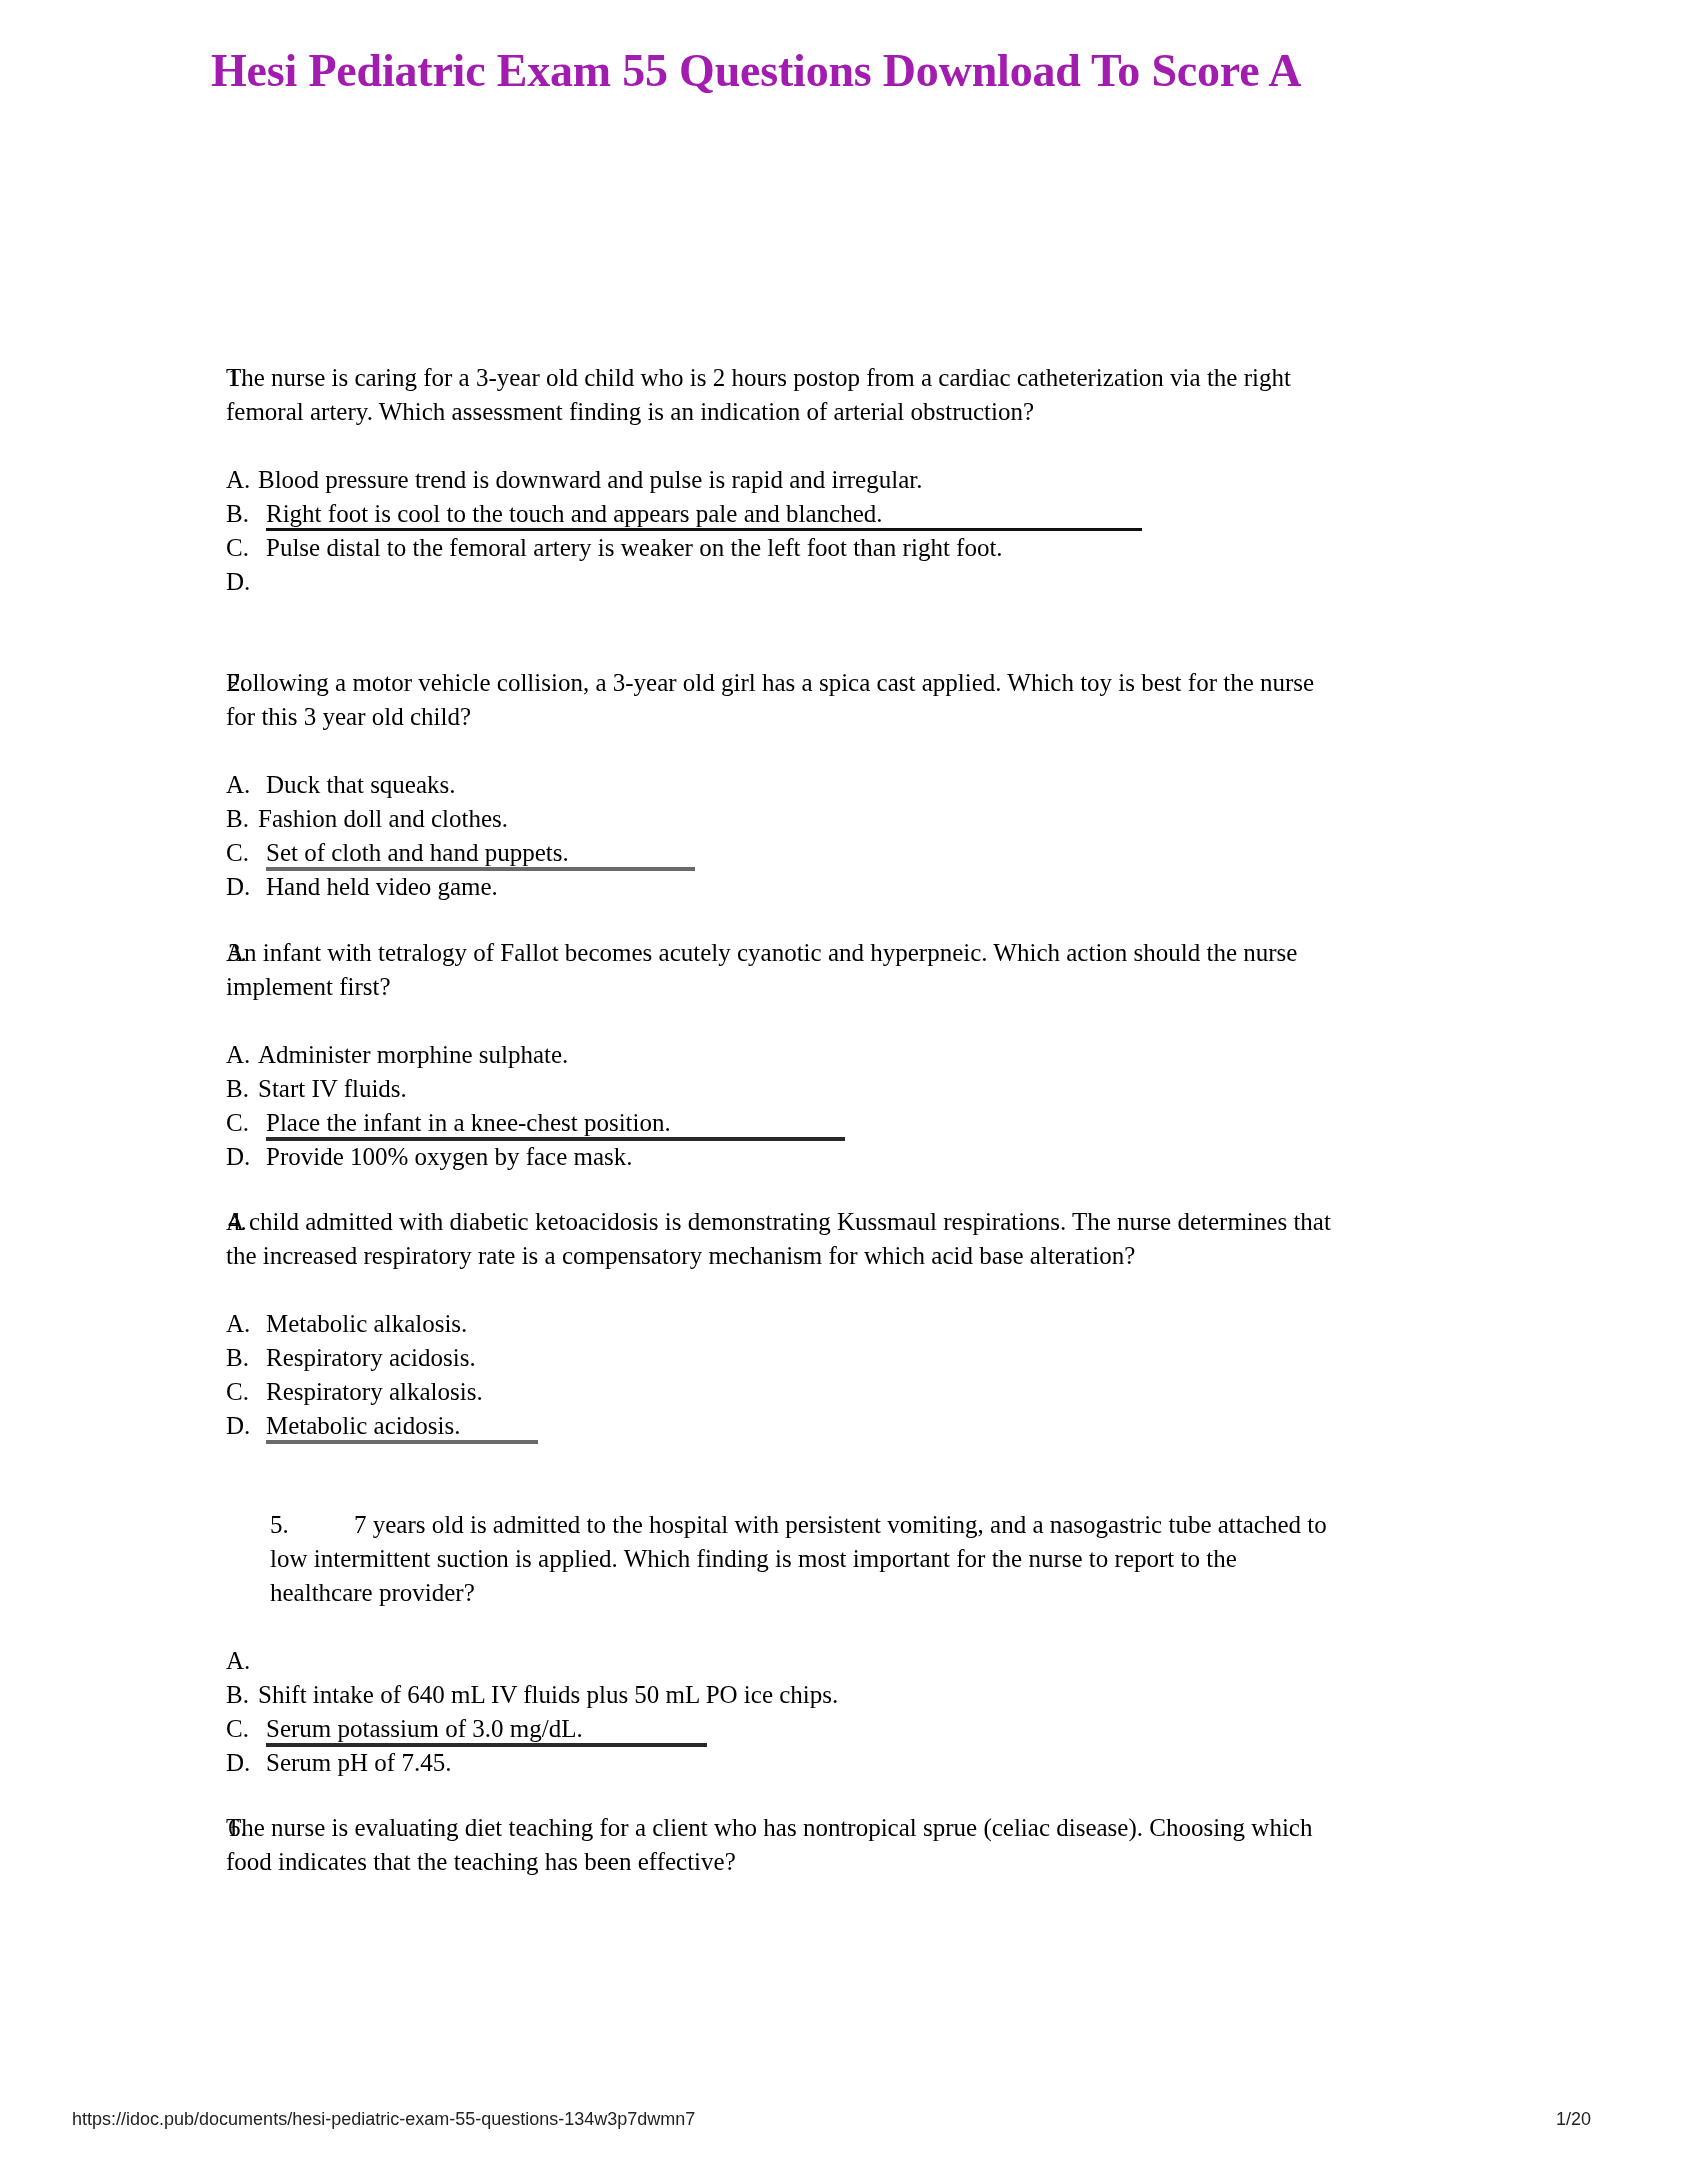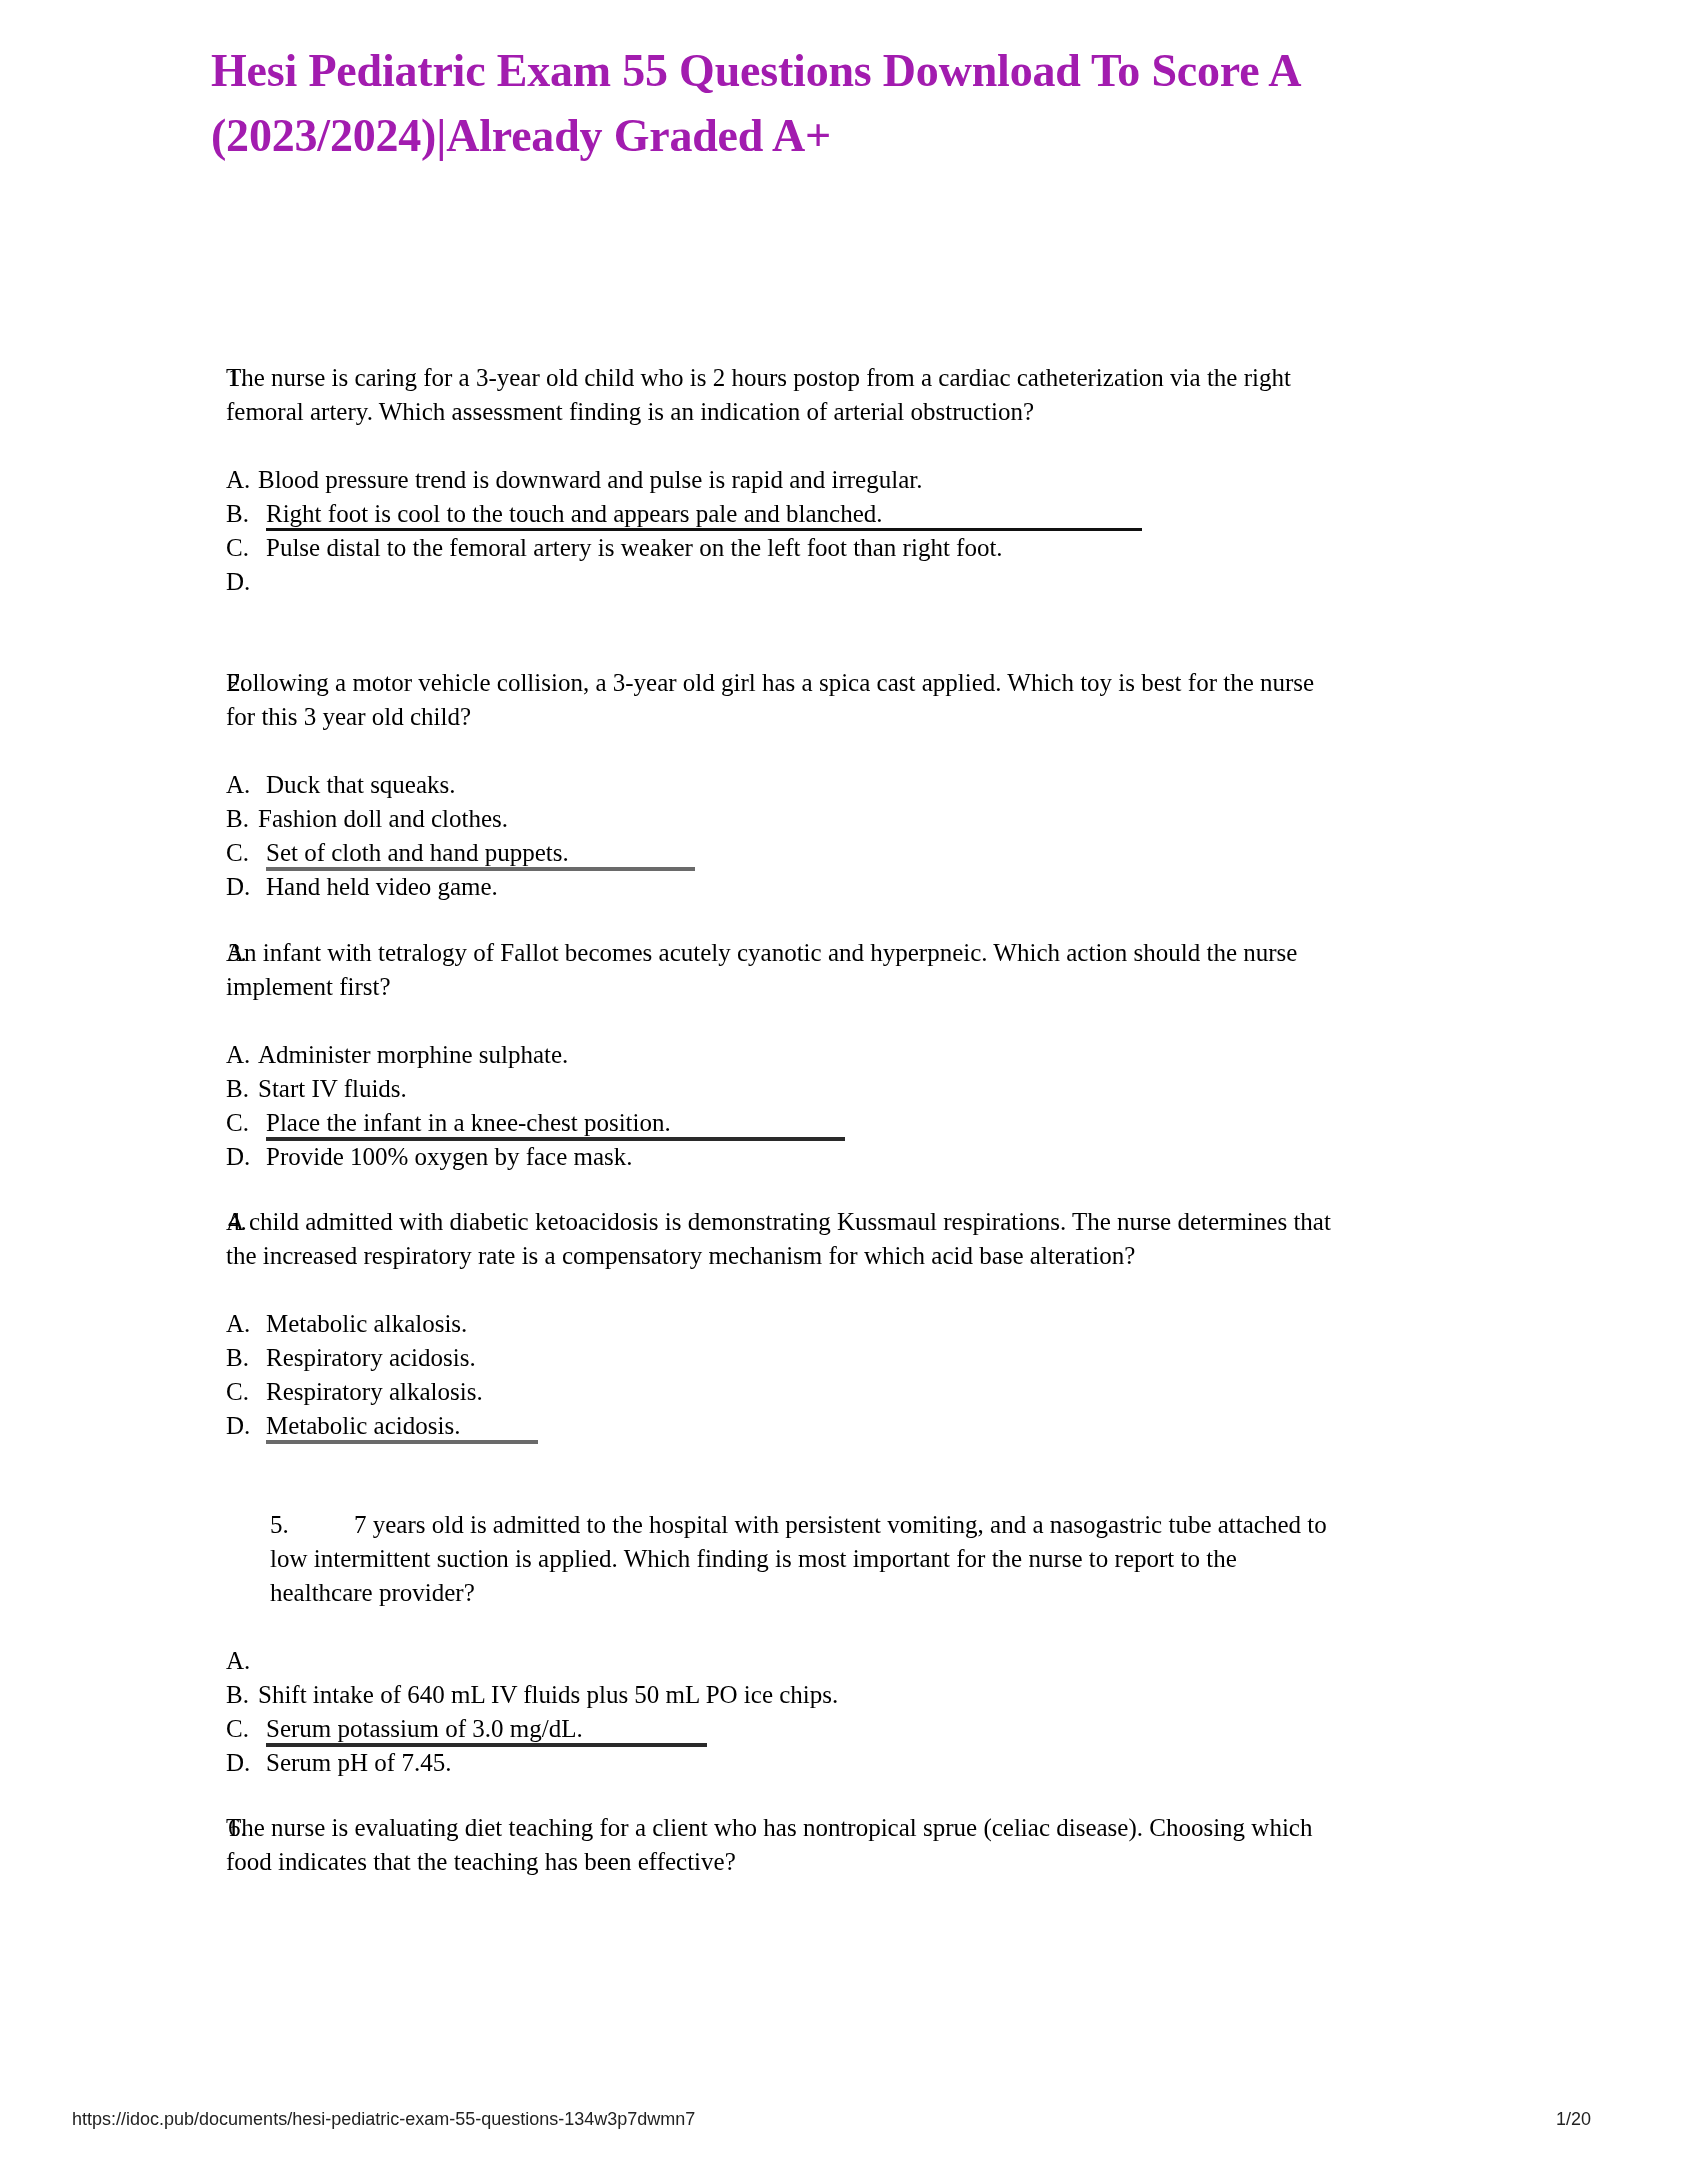--- a/index.html
+++ b/index.html
@@ -41,21 +41,20 @@
   .footer-url { position: absolute; left: 72px; top: 0; }
   .footer-page { position: absolute; left: 1556px; top: 0; }
 </style>
 </head>
 <body>
 
 <div class="page">
 
   <h1 class="title">
     <span>Hesi Pediatric Exam 55 Questions Download To Score A</span><br>
-    <span>(2023/2024)|Already Graded A+</span>
   </h1>
 
   <div class="q body-text" style="top:361px;">
     <div class="q-stem">
       <span class="q-num">1.</span>
       <span class="q-text">The nurse is caring for a 3-year old child who is 2 hours postop from a cardiac catheterization via the right femoral artery. Which assessment finding is an indication of arterial obstruction?</span>
     </div>
     <div class="opts">
       <div class="opt">
         <span class="opt-letter">A.</span>

